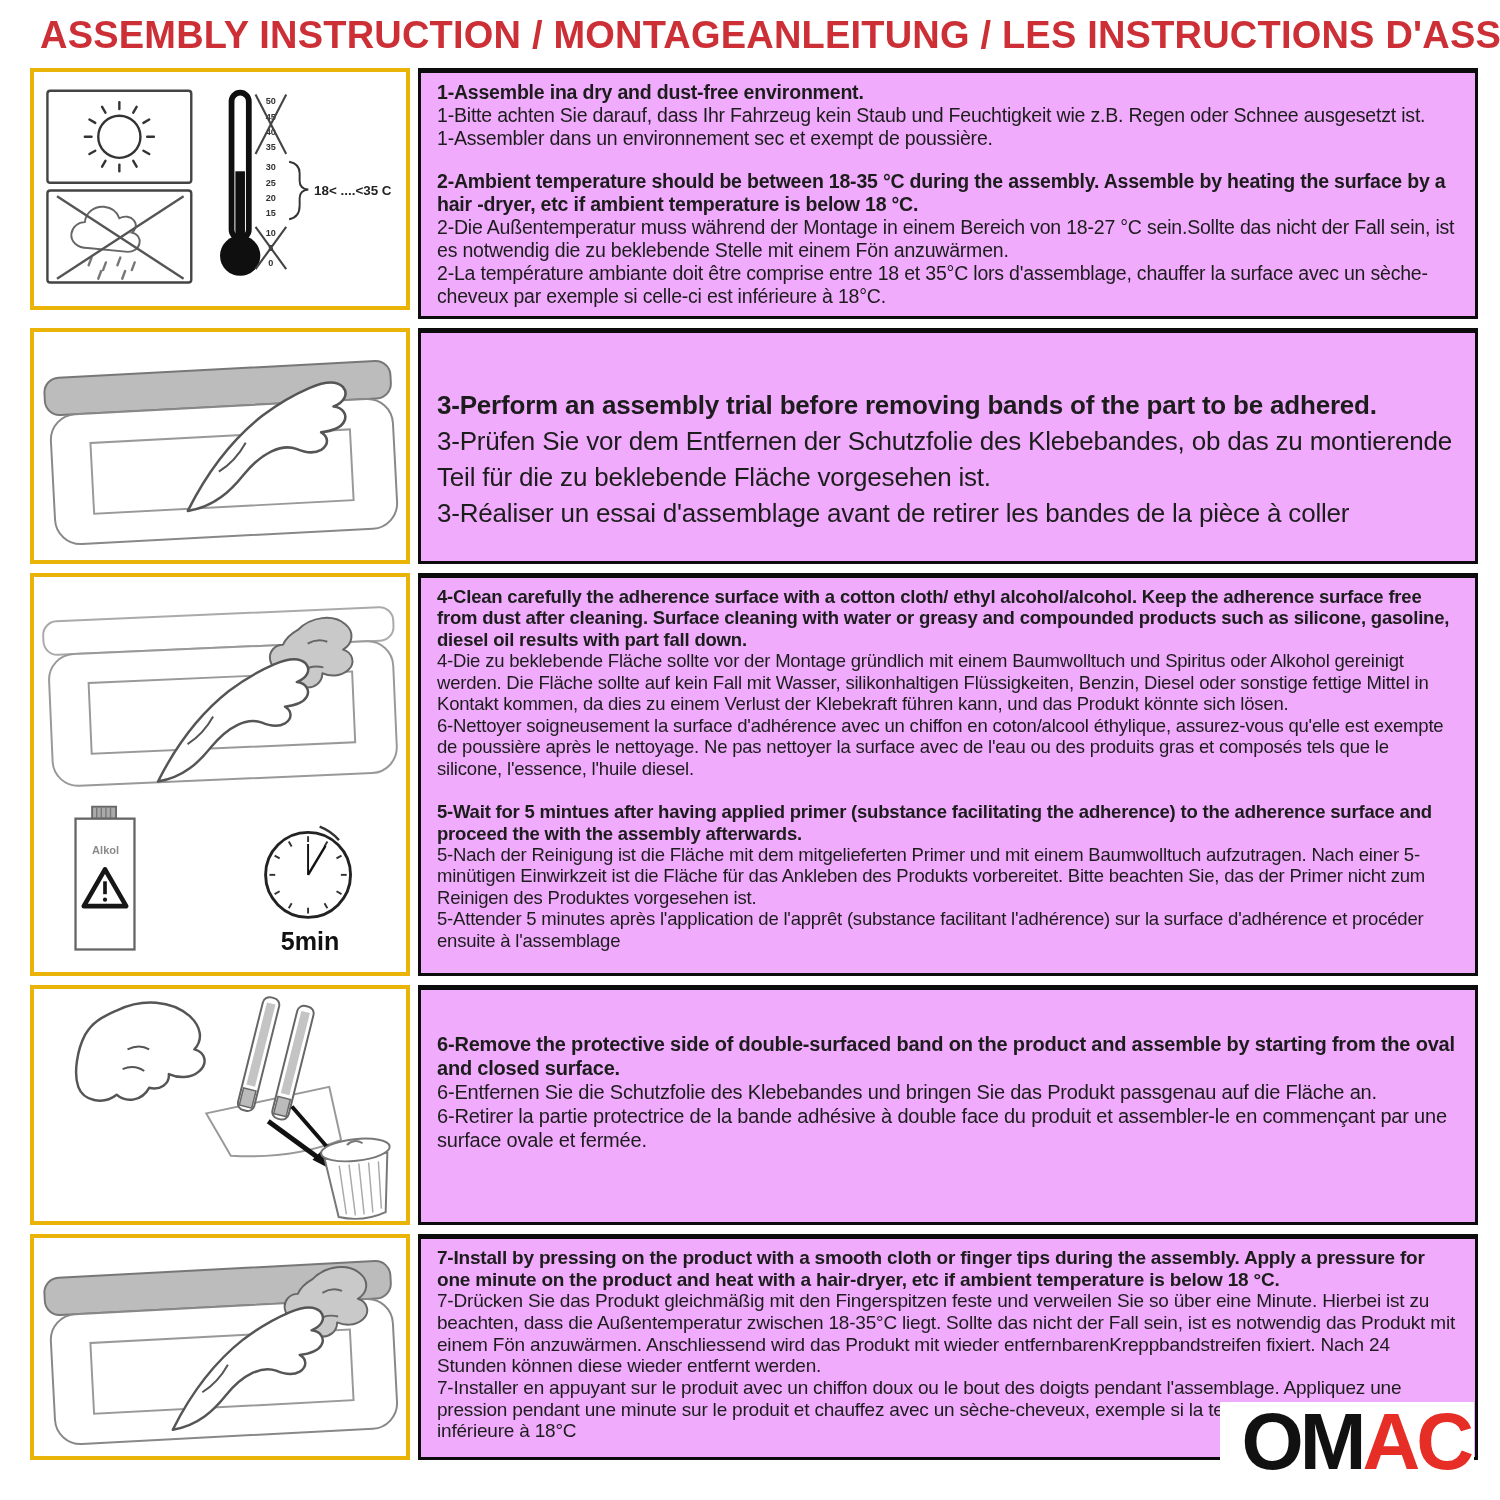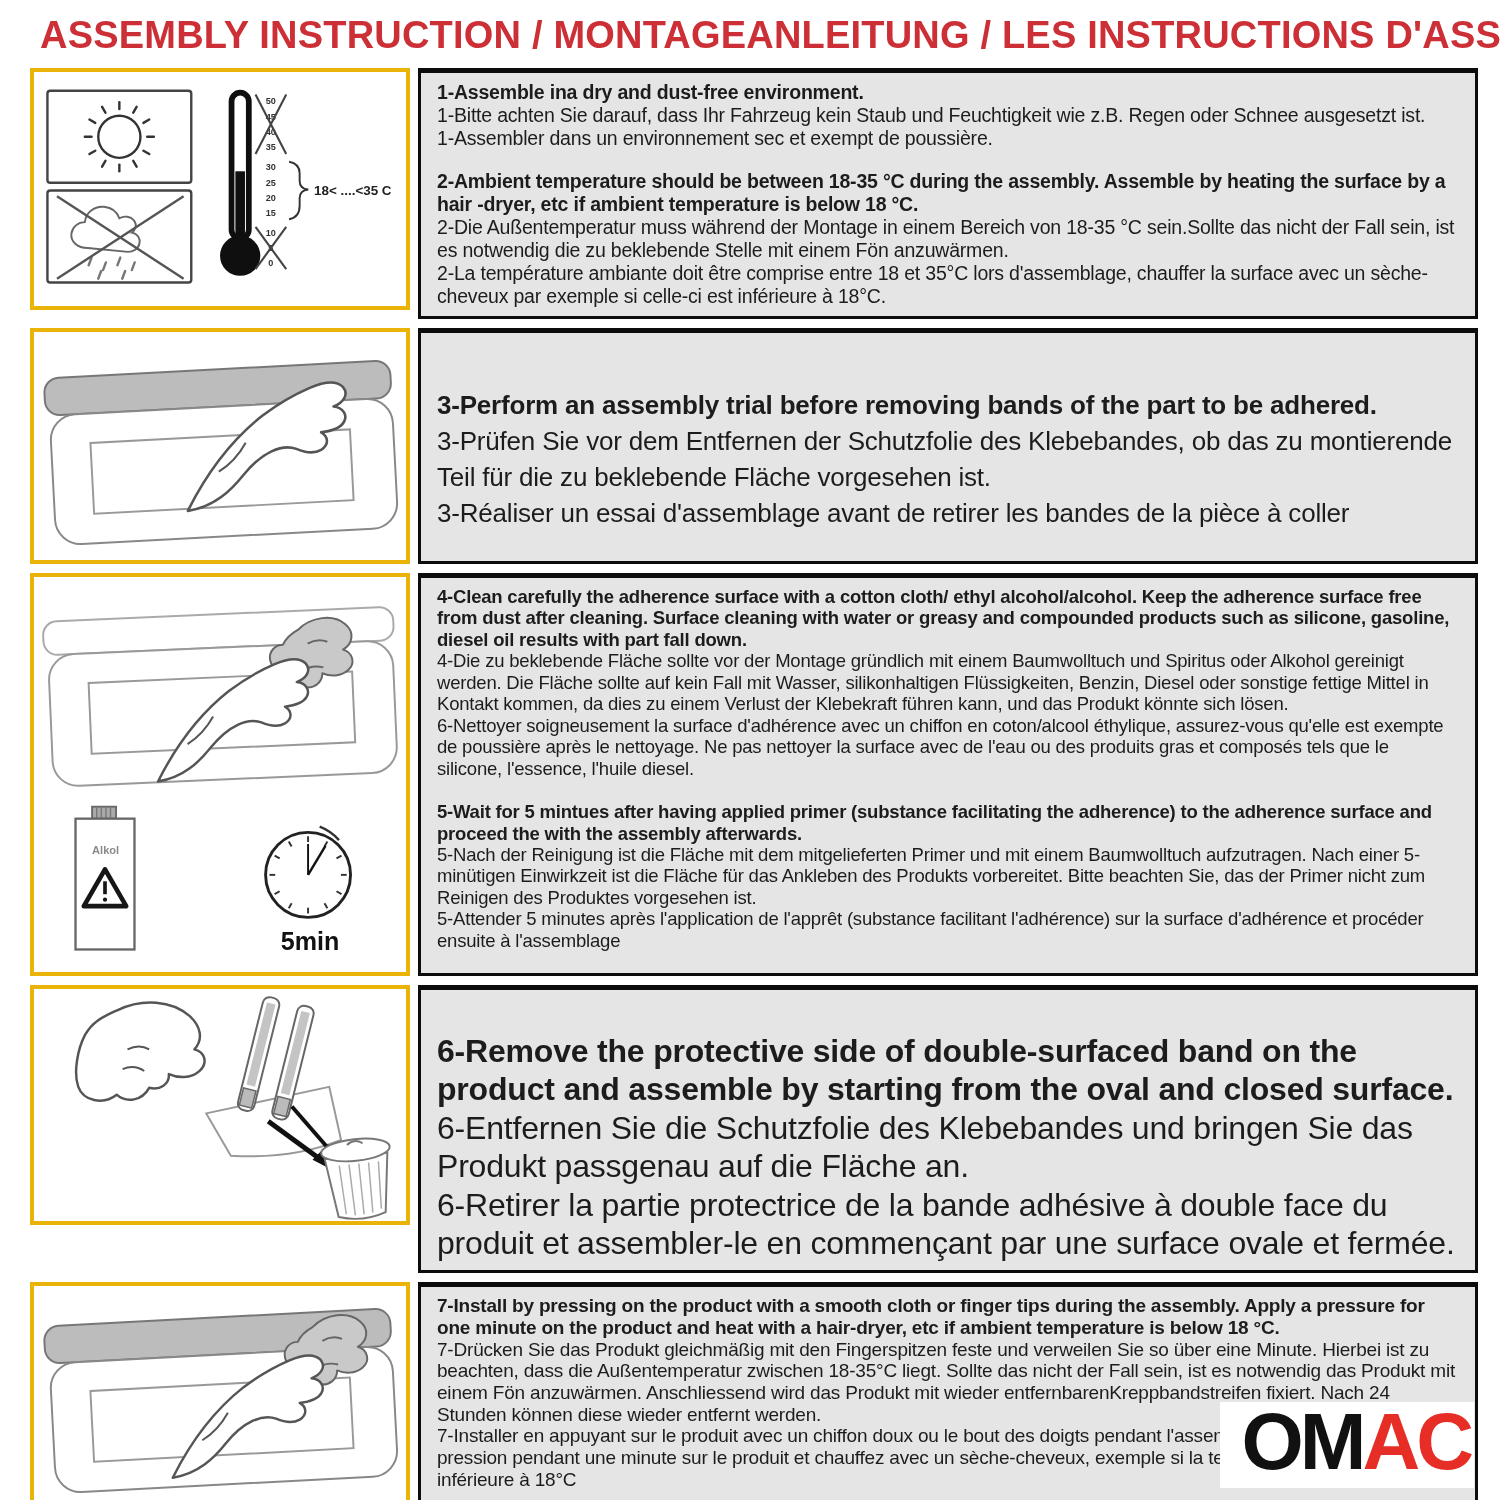--- a/index.html
+++ b/index.html
@@ -3,29 +3,29 @@
 <meta charset="utf-8">
 <style>
   html,body{margin:0;padding:0;background:#fff;}
   body{width:1500px;height:1500px;overflow:hidden;position:relative;
        font-family:"Liberation Sans",sans-serif;color:#1c1c1c;}
   .title{color:#cc2f36;font-size:38px;font-weight:800;letter-spacing:.2px;
          margin:14px 0 11px 40px;white-space:nowrap;}
   .rows{margin:0 22px 0 30px;display:flex;flex-direction:column;gap:9px;}
   .row{display:flex;gap:8px;}
   .ill{width:380px;flex:none;border:4px solid #eab308;background:#fff;box-sizing:border-box;overflow:hidden;}
-  .txt{flex:1;border:3px solid #0c0c0c;border-top-width:5px;background:#e5e5e5;
+  .txt{flex:1;border:3px solid #0c0c0c;border-top-width:5px;background:#f0abfc;
        box-sizing:border-box;padding:8px 16px;overflow:hidden;}
   .txt p{margin:0;letter-spacing:-.2px;}
   .b{font-weight:700;}
   .h1{height:242px}.h2{height:236px}.h3{height:403px}.h4{height:240px}.h5{height:226px}
   .r1{font-size:19.5px;line-height:1.18;}
   .r2{font-size:26px;line-height:1.38;padding-top:55px;}
   .r3{font-size:18.5px;line-height:1.16;padding-right:24px;}
-  .r4{font-size:32px;line-height:1.2;padding-top:42px;}
+  .r4{font-size:20px;line-height:1.2;padding-top:42px;}
   .r5{font-size:19px;line-height:1.14;}
   .gap20{height:20px}.gap22{height:22px}
   .bottles{display:flex;justify-content:space-between;align-items:flex-end;
            padding:0 38px 0 30px;margin-top:4px;}
   .logo{position:absolute;top:1402px;right:26px;z-index:5;background:#fff;
         padding:0 4px 6px 22px;font-size:80px;font-weight:800;line-height:1;
         letter-spacing:-4px;white-space:nowrap;}
   .logo .lb{color:#111;}
   .logo .lr{color:#e62e26;}
   svg{display:block;}
@@ -105,21 +105,21 @@
             <text x="292" y="123" font-size="14" font-weight="700" fill="#222">18&lt; ....&lt;35 C</text>
           </g>
         </svg>
       </div>
       <div class="txt r1">
         <p class="b">1-Assemble ina dry and dust-free environment.</p>
         <p>1-Bitte achten Sie darauf, dass Ihr Fahrzeug kein Staub und Feuchtigkeit wie z.B. Regen oder Schnee ausgesetzt ist.</p>
         <p>1-Assembler dans un environnement sec et exempt de poussière.</p>
         <div class="gap20"></div>
         <p class="b">2-Ambient temperature should be between 18-35 °C  during the assembly. Assemble by heating the surface by a hair -dryer, etc if ambient temperature is below 18 °C.</p>
-        <p>2-Die Außentemperatur muss während der Montage in einem Bereich von 18-35 °C  sein.Sollte das nicht der Fall sein, ist es notwendig die zu beklebende Stelle mit einem Fön anzuwärmen.</p>
+        <p>2-Die Außentemperatur muss während der Montage in einem Bereich von 18-27 °C  sein.Sollte das nicht der Fall sein, ist es notwendig die zu beklebende Stelle mit einem Fön anzuwärmen.</p>
         <p>2-La température ambiante doit être comprise entre 18 et 35°C lors d'assemblage, chauffer la surface avec un sèche-cheveux par exemple si celle-ci est inférieure à 18°C.</p>
       </div>
     </div>
 
     <div class="row">
       <div class="ill h2">
         <svg width="374" height="230" viewBox="0 0 380 230">
           <g transform="rotate(-3 190 120)">
             <rect x="14" y="36" width="352" height="38" rx="15" fill="#bcbcbc" stroke="#777" stroke-width="2"></rect>
             <rect x="18" y="74" width="348" height="132" rx="26" fill="#fff" stroke="#888" stroke-width="2"></rect>

